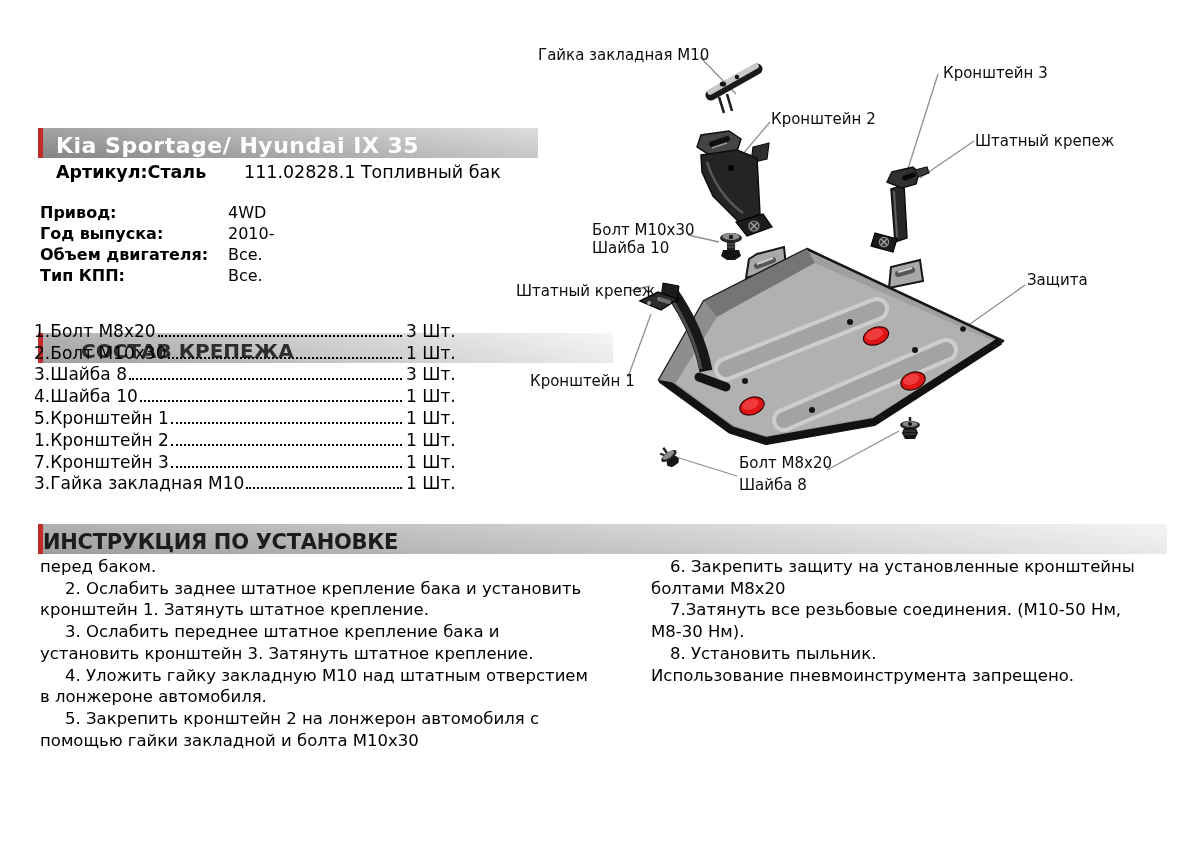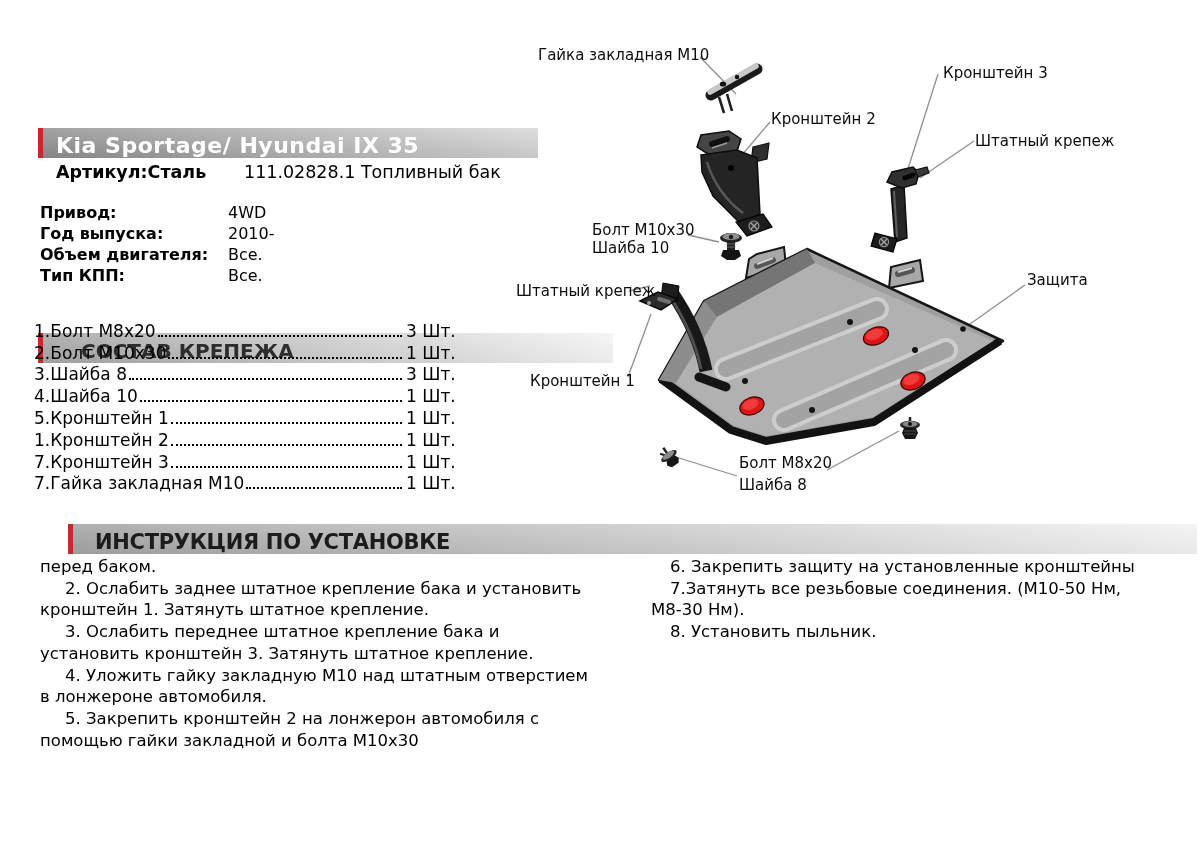--- a/index.html
+++ b/index.html
@@ -12,21 +12,21 @@
        background:linear-gradient(to bottom,rgba(255,255,255,.18),rgba(0,0,0,.07)),
                   linear-gradient(to right,#8f8f8f,#d6d6d6);
        color:#fff;font-size:22px;font-weight:bold;padding-left:13px;letter-spacing:.5px;}
   .bar-sostav{left:38px;top:287px;width:575px;height:30px;
        background:linear-gradient(to bottom,rgba(255,255,255,.15),rgba(0,0,0,.04)),
                   linear-gradient(to right,#a5a5a5,#f4f4f4);
        color:#2d2d2d;font-size:20px;font-weight:bold;padding-left:38px;margin-top:46px;}
   .bar-instr{left:38px;top:524px;width:1129px;height:30px;
        background:linear-gradient(to bottom,rgba(255,255,255,.15),rgba(0,0,0,.04)),
                   linear-gradient(to right,#a3a3a3,#f2f2f2);
-       color:#1c1c1c;font-size:21px;font-weight:bold;letter-spacing:-.3px;padding-left:22px;margin-left:30px;}
+       color:#1c1c1c;font-size:21px;font-weight:bold;letter-spacing:-.3px;}
 
   .article{position:absolute;left:40px;top:162px;font-size:17.5px;white-space:nowrap;margin-left:16px;}
   .article .lbl{font-weight:bold;display:inline-block;width:188px;}
   .specs{position:absolute;left:40px;top:202px;font-size:16px;line-height:21px;}
   .srow{display:flex;white-space:nowrap;}
   .srow .lbl{font-weight:bold;width:188px;flex:none;}
 
   .hwlist{position:absolute;left:34px;top:319px;width:424px;font-size:17px;}
   .hwrow{display:flex;align-items:flex-end;height:21.8px;white-space:nowrap;}
   .hwrow .dots{flex:1;border-bottom:2.2px dotted #000;margin:0 4px 4px 2px;min-width:20px;}
@@ -108,21 +108,21 @@
         <span>1.Кронштейн 2</span>
         <span class="dots"></span>
         <span class="qty">1 Шт.</span>
       </div>
     <div class="hwrow">
         <span>7.Кронштейн 3</span>
         <span class="dots"></span>
         <span class="qty">1 Шт.</span>
       </div>
     <div class="hwrow">
-        <span>7.Гайка закладная М10</span>
+        <span>3.Гайка закладная М10</span>
         <span class="dots"></span>
         <span class="qty">1 Шт.</span>
       </div>
   </div>
 
   <div class="bar bar-instr">
     <span>ИНСТРУКЦИЯ ПО УСТАНОВКЕ</span>
   </div>
 
   <div class="instr-col col-left">
@@ -132,23 +132,25 @@
     <div class="iline ind">3. Ослабить переднее штатное крепление бака и</div>
     <div class="iline">установить кронштейн 3. Затянуть штатное крепление.</div>
     <div class="iline ind">4. Уложить гайку закладную М10 над штатным отверстием</div>
     <div class="iline">в лонжероне автомобиля.</div>
     <div class="iline ind">5. Закрепить кронштейн 2 на лонжерон автомобиля с</div>
     <div class="iline">помощью гайки закладной и болта М10х30</div>
   </div>
 
   <div class="instr-col col-right">
     <div class="iline ind">6. Закрепить защиту на установленные кронштейны</div>
+    <div class="iline">болтами М8х20</div>
     <div class="iline ind">7.Затянуть все резьбовые соединения. (М10-50 Нм,</div>
     <div class="iline">М8-30 Нм).</div>
     <div class="iline ind">8. Установить пыльник.</div>
+    <div class="iline">Использование пневмоинструмента запрещено.</div>
   </div>
 
   <svg class="diagram" width="1200" height="848" viewBox="0 0 1200 848">
 
     <g stroke="#8f8f8f" stroke-width="1.3" fill="none">
       <line x1="700" y1="57" x2="736" y2="94"></line>
       <line x1="938" y1="74" x2="906" y2="175"></line>
       <line x1="770" y1="122" x2="731" y2="168"></line>
       <line x1="974" y1="141" x2="920" y2="178"></line>
       <line x1="688" y1="235" x2="719" y2="242"></line>

